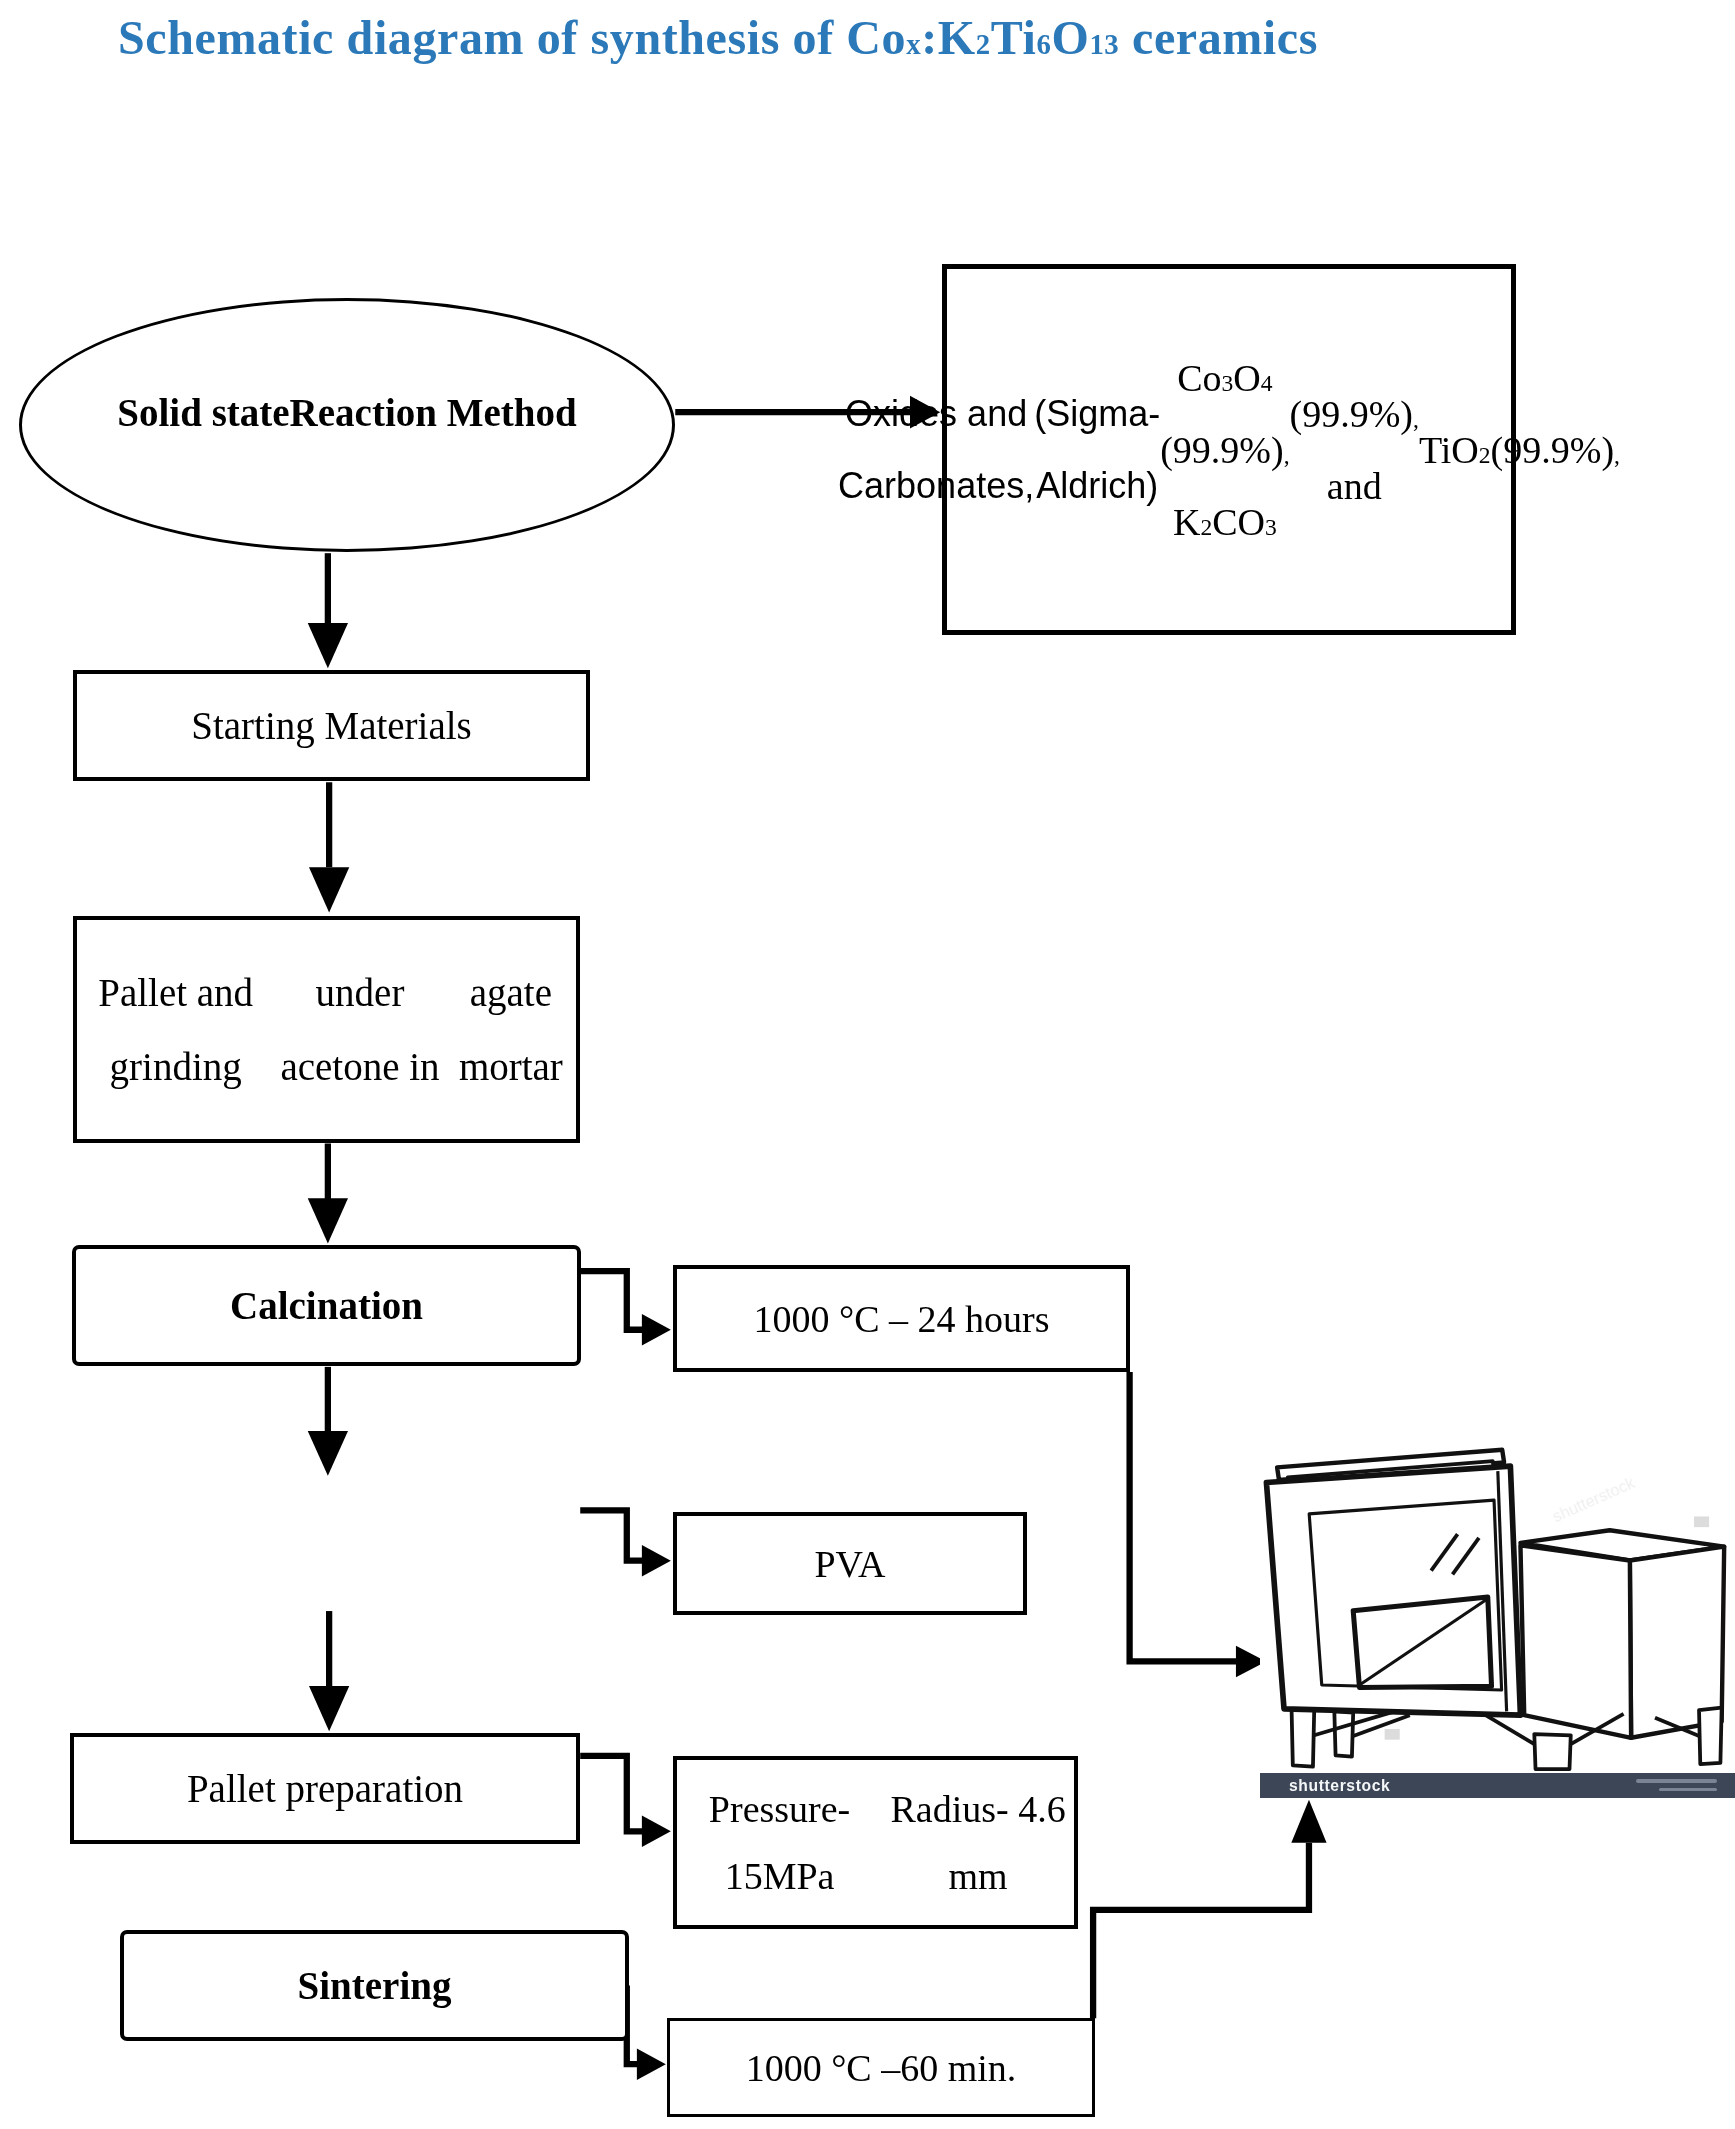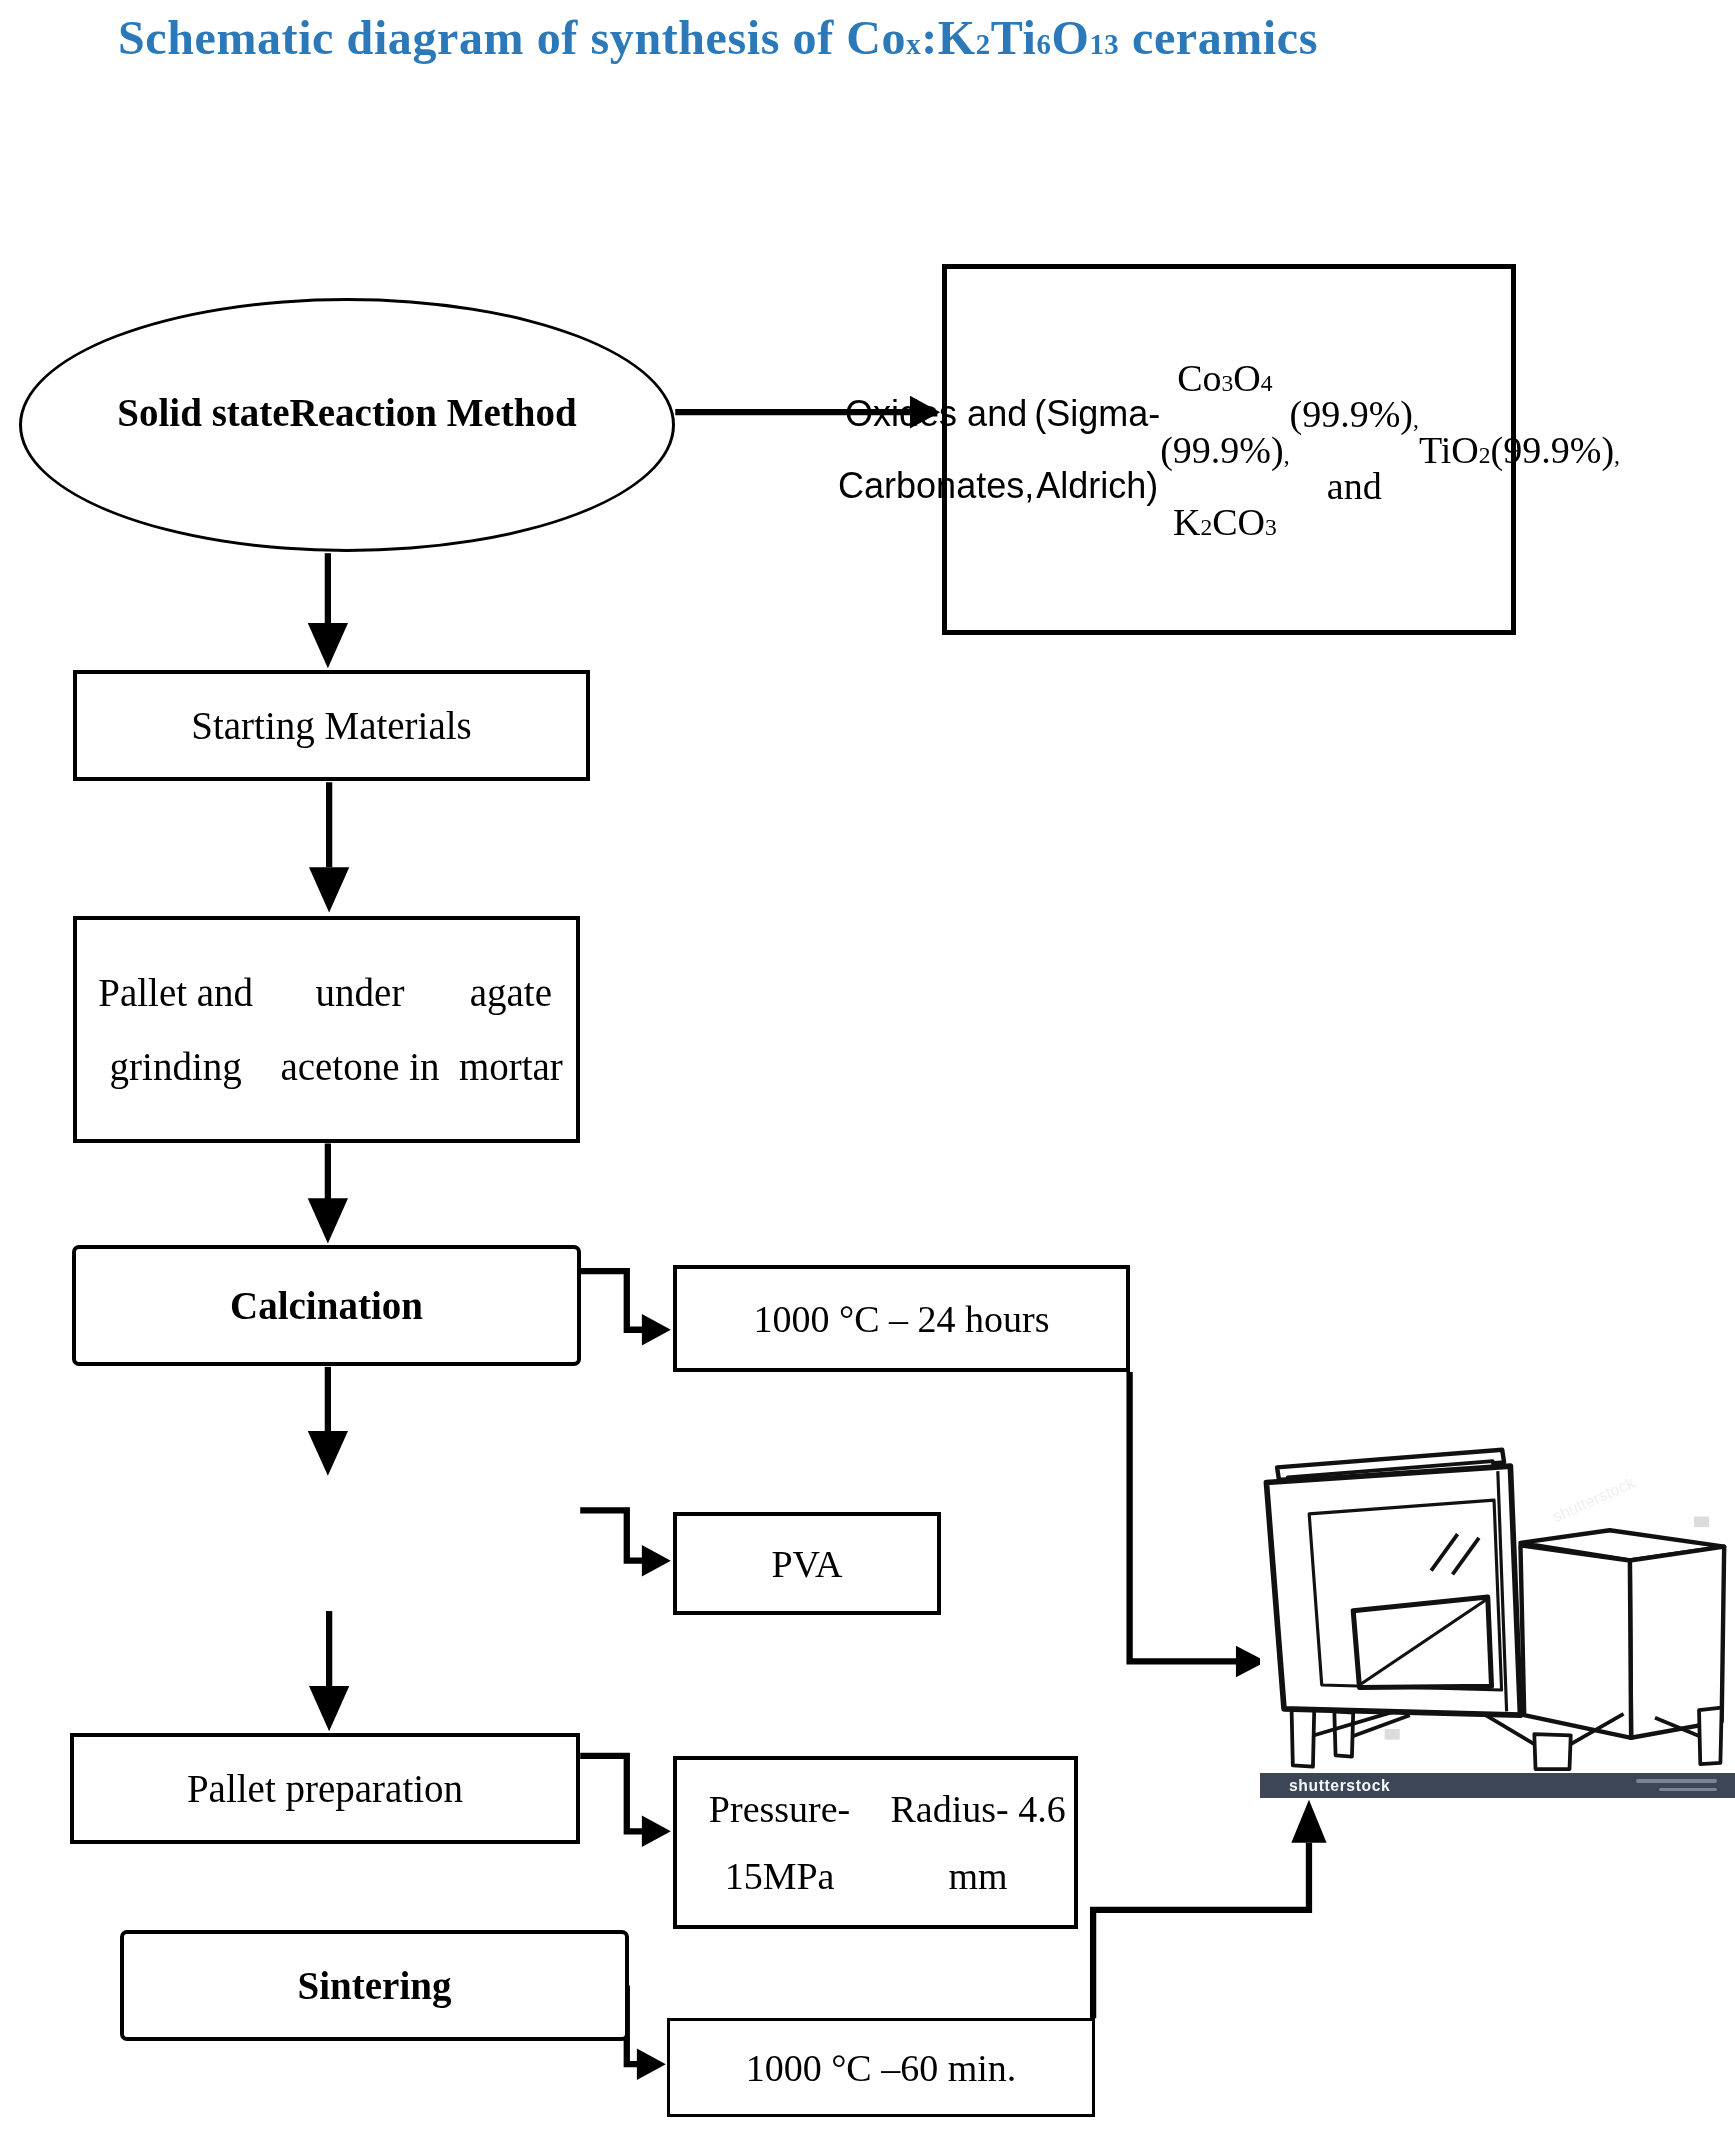--- a/index.html
+++ b/index.html
@@ -19,21 +19,21 @@
                 border-width:3.8px;padding-bottom:25px;}
   #materials-box{left:942px;top:264px;width:574px;height:371px;border-width:5.7px;line-height:72px;}
   .sansline{font-family:"Liberation Sans","DejaVu Sans",sans-serif;font-size:36px;}
   .serifline{font-size:38px;}
 
   #starting-box{left:73px;top:670px;width:517px;height:111px;}
   #mixing-box{left:73px;top:916px;width:507px;height:227px;}
   #calcination-box{left:72px;top:1245px;width:509px;height:121px;}
   #calc-cond-box{left:673px;top:1265px;width:457px;height:107px;font-size:38px;}
   #binder-box{left:86px;top:1477px;width:495px;height:133px;justify-content:flex-start;padding-top:25px;}
-  #pva-box{left:673px;top:1512px;width:268px;height:103px;font-size:38px;}
+  #pva-box{left:673px;top:1512px;width:354px;height:103px;font-size:38px;}
   #pallet-box{left:70px;top:1733px;width:510px;height:111px;}
   #pressure-box{left:673px;top:1756px;width:405px;height:173px;font-size:38px;line-height:67px;}
   #sintering-box{left:72px;top:1930px;width:509px;height:111px;margin-left:48px;}
   #sintering-cond-box{left:667px;top:2018px;width:428px;height:99px;font-size:38px;border-width:3.8px;}
 
   #connector-layer{position:absolute;left:0;top:0;width:1735px;height:2129px;z-index:1;}
 
   
   #furnace-image{position:absolute;left:1260px;top:1441px;width:475px;height:357px;background:#fff;z-index:2;}
   #furnace-bar{position:absolute;left:0;bottom:0;width:100%;height:25px;background:#3c4656;

